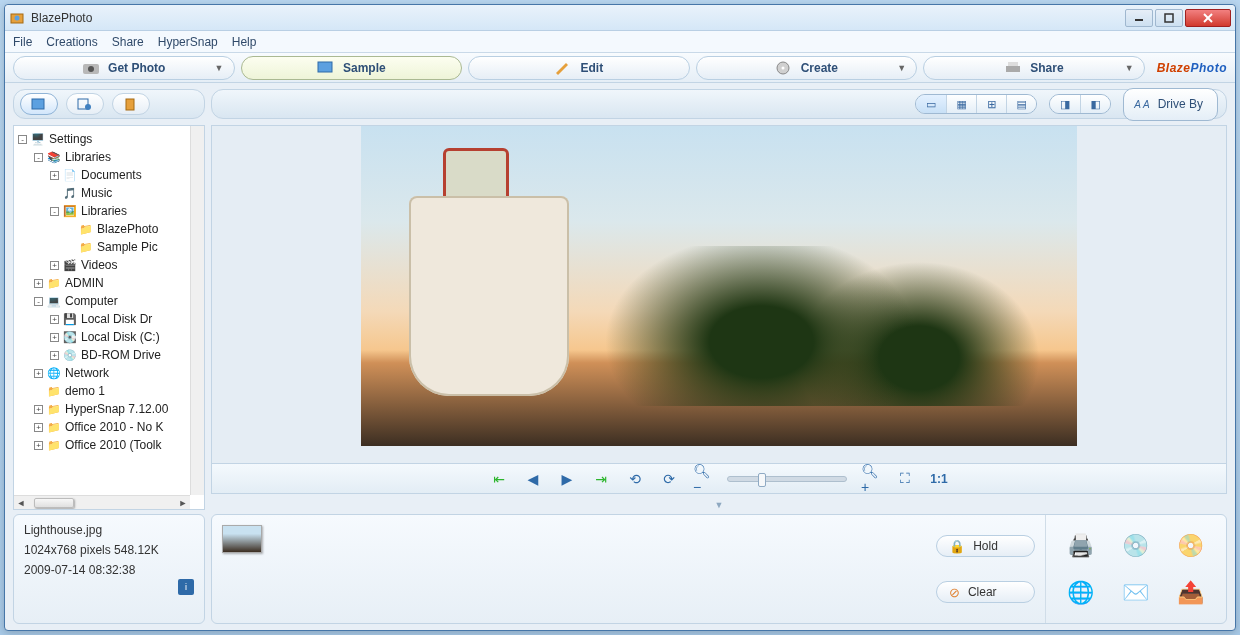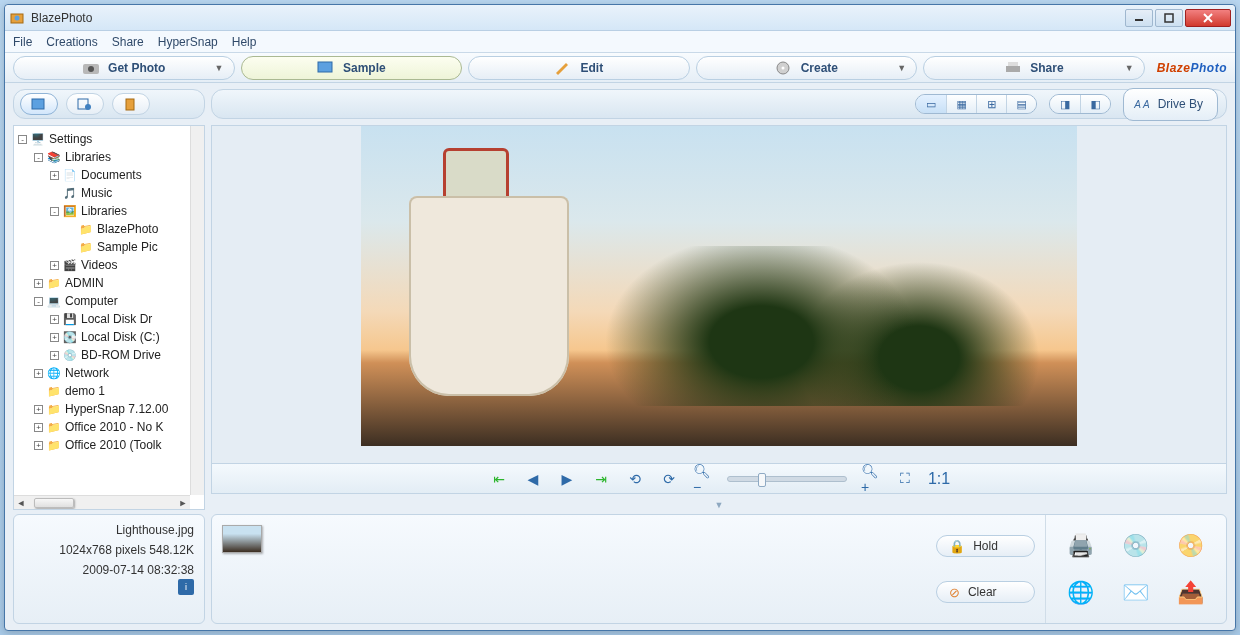--- a/index.html
+++ b/index.html
@@ -50,21 +50,21 @@
 .photo::after { content:""; position:absolute; left:48px; top:70px; width:160px; height:200px; background:#efe8dc; border-radius:8px 8px 40px 40px; box-shadow: 0 0 0 2px #cabfa8 inset; }
 .photo::before { content:""; position:absolute; left:82px; top:22px; width:60px; height:60px; background:#d9dbc8; border:3px solid #b64030; border-radius:6px; }
 .photo .trees { position:absolute; left:190px; top:120px; right:0; bottom:40px; background: radial-gradient(ellipse 260px 180px at 40% 60%, #1e3614 20%, transparent 60%), radial-gradient(ellipse 200px 160px at 70% 70%, #1e3614 20%, transparent 60%); }
 .previewbar { height: 30px; background: linear-gradient(#f4f9fd,#e3edf5); border-top: 1px solid #c2d4e4; display:flex; align-items:center; justify-content:center; gap:14px; }
 .pb { width:20px; height:20px; display:flex; align-items:center; justify-content:center; cursor:pointer; color:#2e6aa8; font-size:14px; }
 .zoomslider { width:120px; height:6px; background:#d0dae4; border:1px solid #aebfce; border-radius:3px; position:relative; }
 .zoomslider .zh { position:absolute; left:30px; top:-4px; width:8px; height:14px; background:#f6f8fa; border:1px solid #8faac4; border-radius:2px; }
 .grip { height: 10px; display:flex; justify-content:center; align-items:center; color:#8ea8c0; font-size:9px; cursor:pointer; }
 .bottomrow { height: 118px; display:flex; gap:6px; padding: 2px 8px 6px; }
 .info { width:192px; border:1px solid #c2d4e4; border-radius:6px; background: linear-gradient(#f6fafe,#e7eff6); padding:8px 10px; color:#333; position:relative; }
-.info div { margin-bottom:6px;text-align:right; }
+.info div { margin-bottom:6px; }
 .info .propico { position:absolute; right:10px; bottom:22px; width:16px; height:16px; background:#2e6aa8; border-radius:2px; display:flex; align-items:center; justify-content:center; color:#fff; font-size:9px; }
 .tray { flex:1; border:1px solid #c2d4e4; border-radius:6px; background: linear-gradient(#f6fafe,#e7eff6); display:flex; }
 .traythumbs { flex:1; padding:10px; }
 .thumb { width:40px; height:28px; background: linear-gradient(#c8e1f0 30%, #3c2e22 100%); border:1px solid #aaa; box-shadow: 1px 1px 2px rgba(0,0,0,0.3); }
 .traybtns { width:120px; display:flex; flex-direction:column; justify-content:center; gap:24px; padding:0 10px; border-right:1px solid #d0dde8; }
 .holdbtn { height:22px; border:1px solid #b9cfe2; border-radius:11px; background:linear-gradient(#fff,#e6eef6); display:flex; align-items:center; gap:8px; padding:0 12px; cursor:pointer; color:#333; }
 .holdbtn .hi { font-size:13px; }
 .actions { width:180px; display:grid; grid-template-columns:repeat(3,1fr); grid-template-rows:repeat(2,1fr); gap:6px; padding:10px; }
 .act { display:flex; align-items:center; justify-content:center; font-size:22px; cursor:pointer; color:#2e6aa8; }
 svg { display:block; }
@@ -313,21 +313,21 @@
           <div class="pb">▶</div>
           <div class="pb" style="color:#2db52d">⇥</div>
           <div class="pb">⟲</div>
           <div class="pb">⟳</div>
           <div class="pb">🔍︎−</div>
           <div class="zoomslider">
               <div class="zh"></div>
             </div>
           <div class="pb">🔍︎+</div>
           <div class="pb">⛶</div>
-          <div class="pb" style="font-size:16px;font-weight:normal">1:1</div>
+          <div class="pb" style="font-size:12px;font-weight:bold">1:1</div>
         </div>
       </div>
       <div class="grip">▼</div>
     </div>
   </div>
 
   <div class="bottomrow">
     <div class="info">
       <div>Lighthouse.jpg</div>
       <div>1024x768 pixels  548.12K</div>

